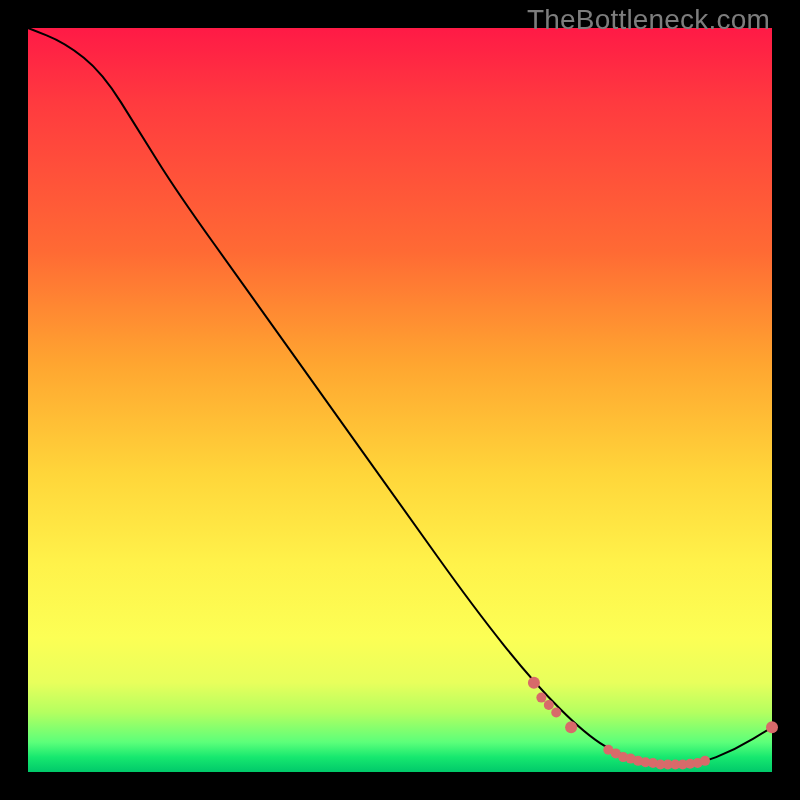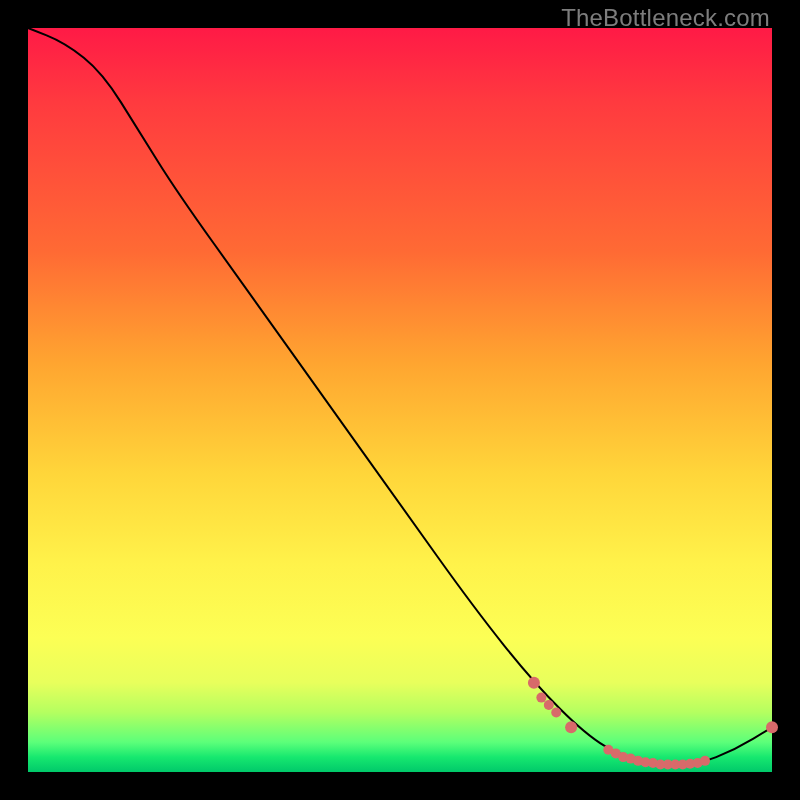--- a/index.html
+++ b/index.html
@@ -39,21 +39,21 @@
       #5cff7a 96%,
       #17e86f 98%,
       #00c96a 100%
     );
   }
   .watermark {
     position: absolute;
     top: 4px;
     right: 30px;
     font-family: Arial, Helvetica, sans-serif;
-    font-size: 24px;
+    font-size: 28px;
     color: #7d7d7d;
     letter-spacing: 0.2px;
   }
   svg.curve {
     position: absolute;
     top: 28px;
     left: 28px;
     width: 744px;
     height: 744px;
     overflow: visible;

